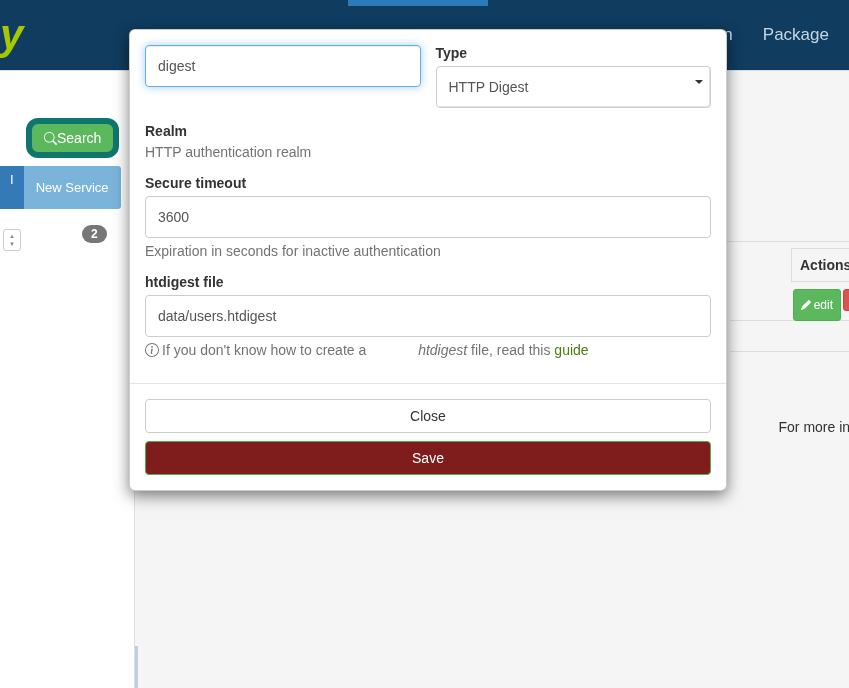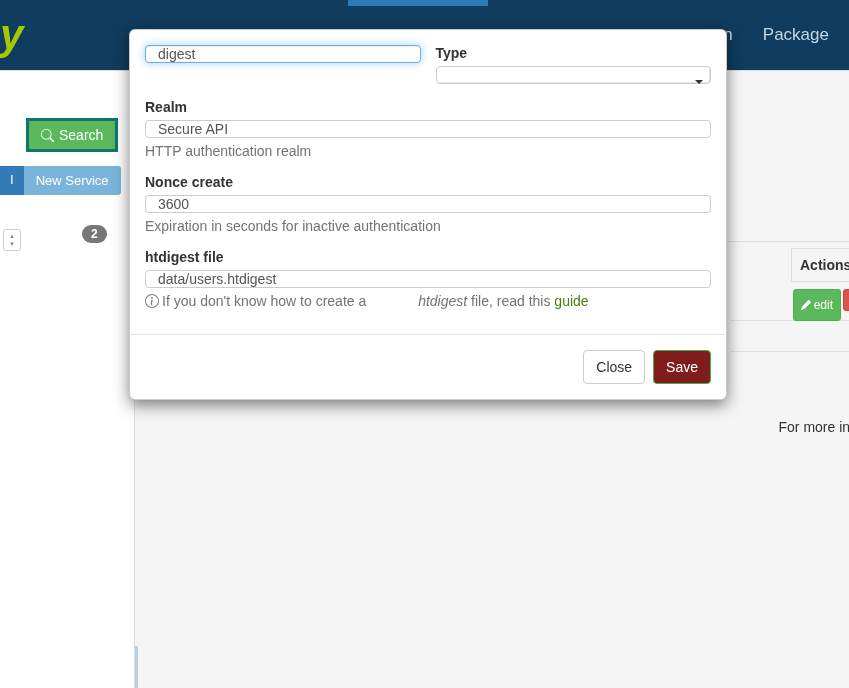--- a/index.html
+++ b/index.html
@@ -61,45 +61,44 @@
       bottom: 0;
       width: 135px;
       background: #fff;
       border-right: 1px solid #ddd;
     }
     .bg-search-btn {
       position: absolute;
       left: 26px;
       top: 47px;
       background: #5cb85c;
-      border: 3px solid #0f766e;
-      color: #fff;
-      border-radius: 0;
+      border: 6px solid #0f766e;
+      color: #fff;
+      border-radius: 12px;
       padding: 6px 12px;
       font-size: 14px;
       display: flex;
       align-items: center;
-      gap: 5px;
     }
     .bg-pill-group {
       position: absolute;
       left: 0;
       top: 95px;
       display: flex;
     }
     .bg-pill-api {
       background: #337ab7;
       color: #fff;
       padding: 6px 10px;
       font-size: 13px;
     }
     .bg-pill-newservice {
       background: #7bb4db;
       color: #fff;
-      padding: 7px 12px;
+      padding: 14px 12px;
       font-size: 13px;
       border-radius: 0 3px 3px 0;
     }
     .bg-spinner {
       position: absolute;
       left: 3px;
       top: 158px;
       width: 18px;
       height: 22px;
       border: 1px solid #ccc;
@@ -234,21 +233,21 @@
     label {
       display: block;
       font-weight: bold;
       margin-bottom: 5px;
       color: #333;
       font-size: 14px;
     }
     .form-control {
       display: block;
       width: 100%;
-      height: 18px;
+      height: 42px;
       padding: 6px 12px;
       font-size: 14px;
       line-height: 1.42857143;
       color: #555;
       background: #fff;
       border: 1px solid #ccc;
       border-radius: 4px;
     }
     .form-control.focused {
       border-color: #66afe9;
@@ -290,20 +289,21 @@
       color: #4d7c0f;
       text-decoration: none;
     }
     .modal-footer {
       padding: 15px;
       text-align: right;
       border-top: 1px solid #e5e5e5;
       display: flex;
       justify-content: flex-end;
       gap: 8px;
+      flex-direction: column;
     }
     .btn {
       display: inline-block;
       padding: 6px 12px;
       font-size: 14px;
       font-weight: 400;
       line-height: 1.42857143;
       text-align: center;
       border: 1px solid transparent;
       border-radius: 4px;
@@ -386,27 +386,26 @@
           <select class="form-control">
             <option>HTTP Digest</option>
           </select>
           <div class="select-caret"></div>
         </div>
       </div>
     </div>
 
     <div class="form-group">
       <label>Realm</label>
-      <input type="text" class="form-control" value="Secure API" style="">
       <div class="help-block">HTTP authentication realm</div>
     </div>
 
 
     <div class="form-group">
-      <label>Nonce create</label>
+      <label>Secure timeout</label>
       <input type="text" class="form-control" value="3600" style="">
       <div class="help-block">Expiration in seconds for inactive authentication</div>
     </div>
 
     <div class="form-group" style="margin-bottom:0;">
       <label>htdigest file</label>
       <input type="text" class="form-control" value="data/users.htdigest" style="">
       <div class="help-block">
         <svg class="info-icon" viewBox="0 0 16 16" fill="#737373">
             <path d="M8 15A7 7 0 1 1 8 1a7 7 0 0 1 0 14zm0 1A8 8 0 1 0 8 0a8 8 0 0 0 0 16z"></path>

